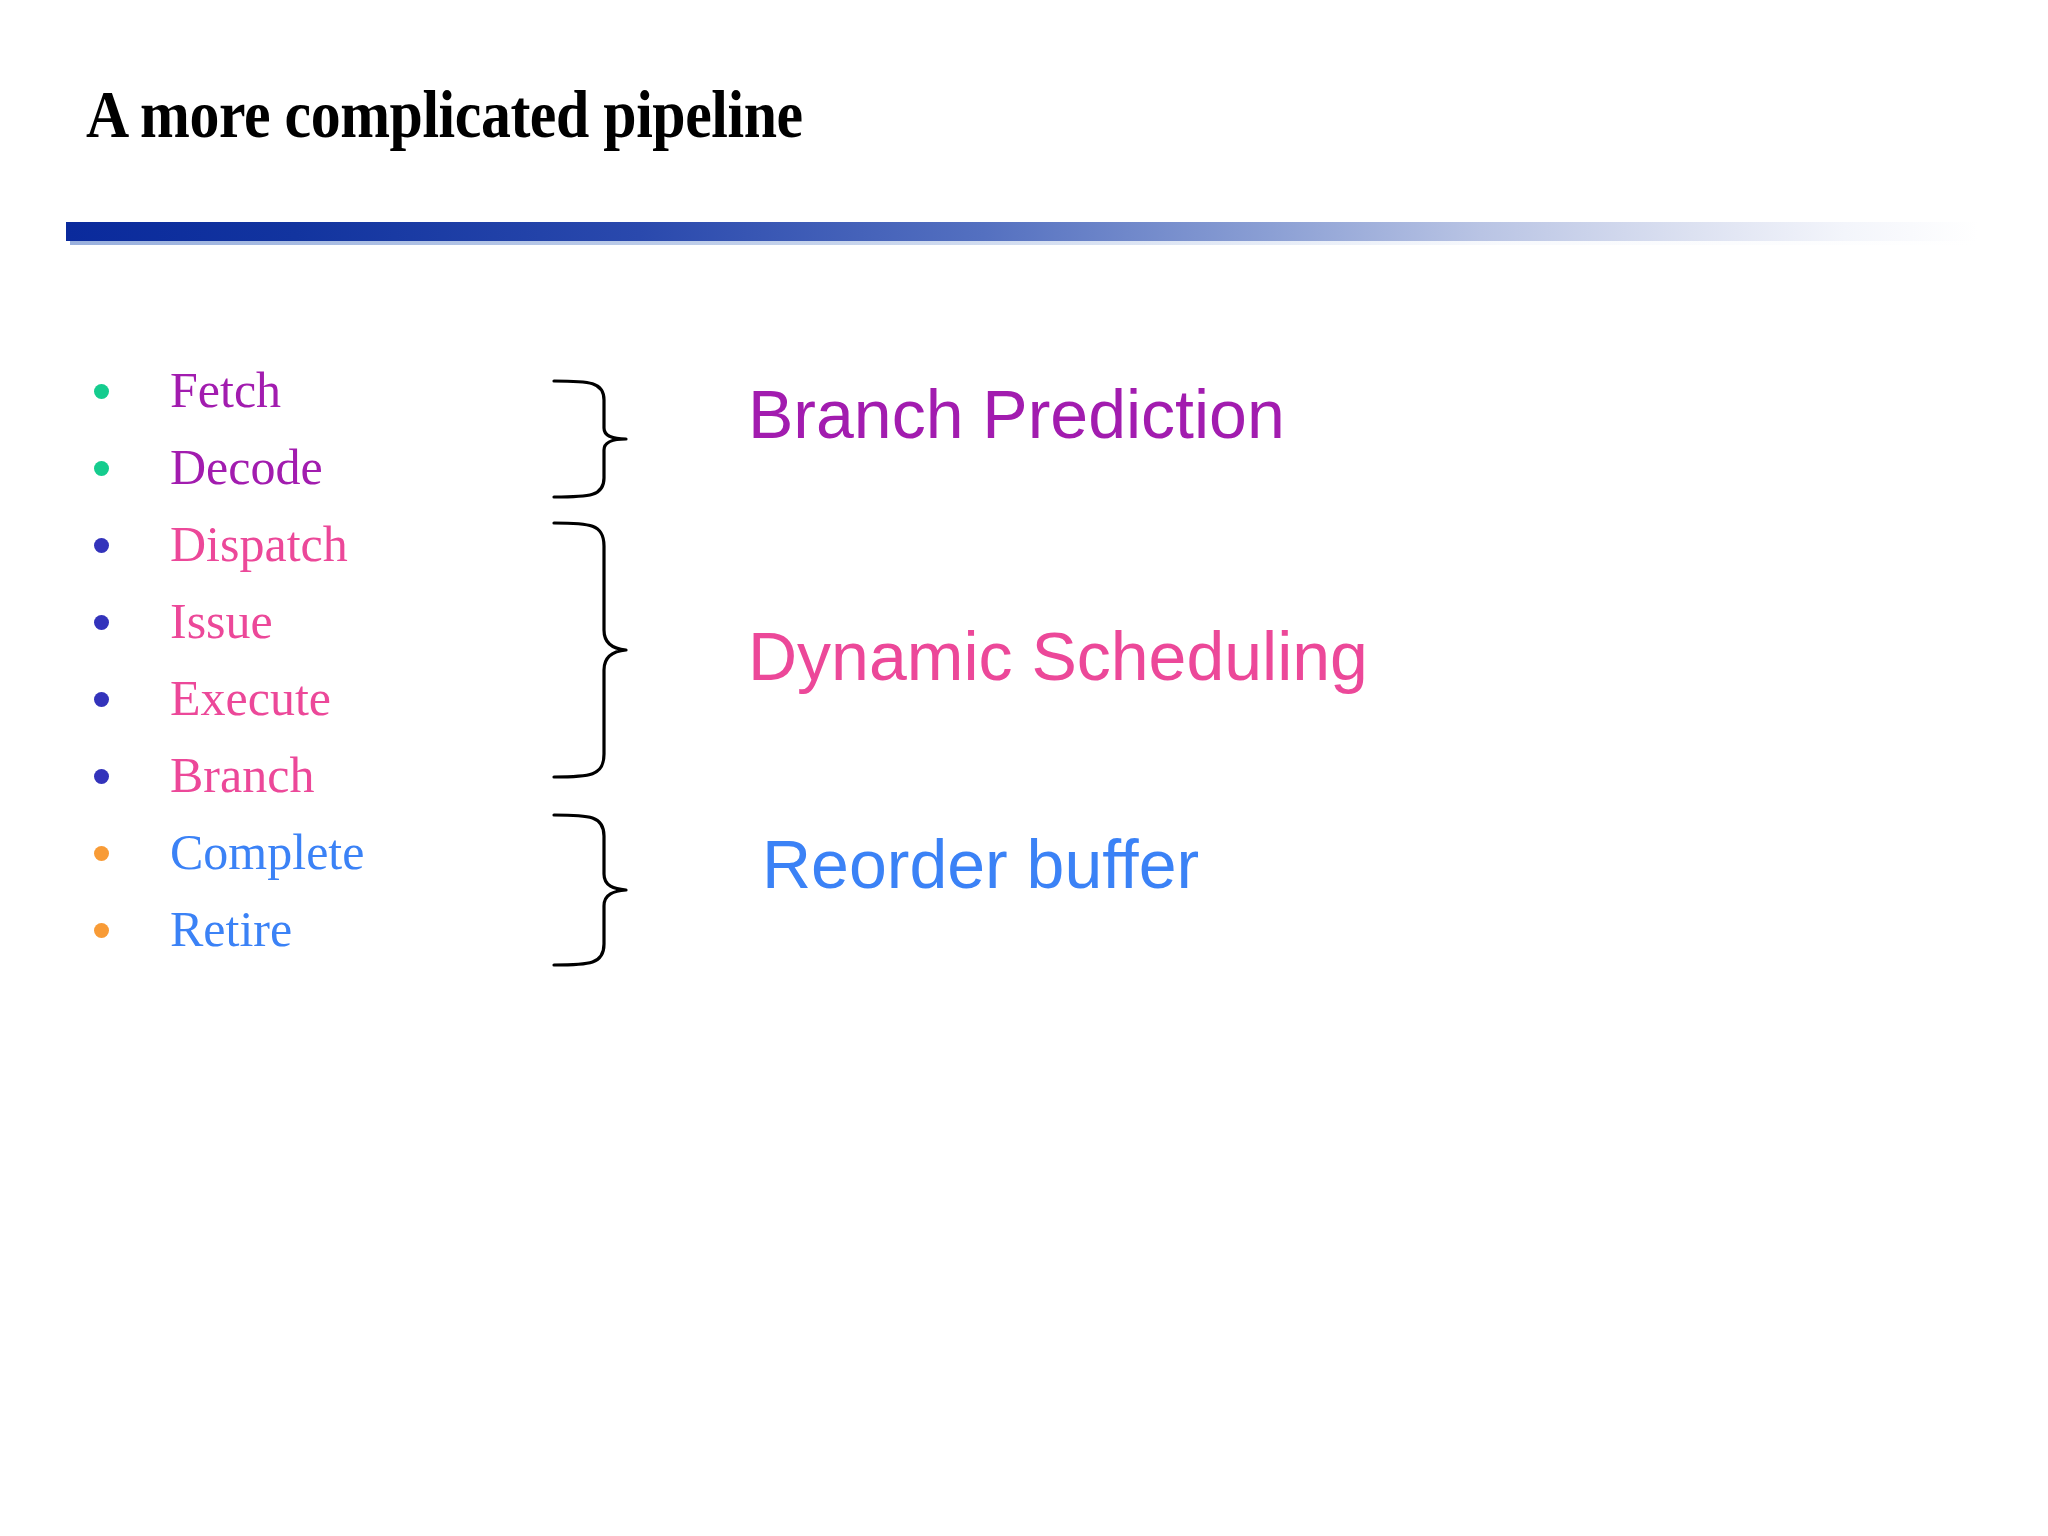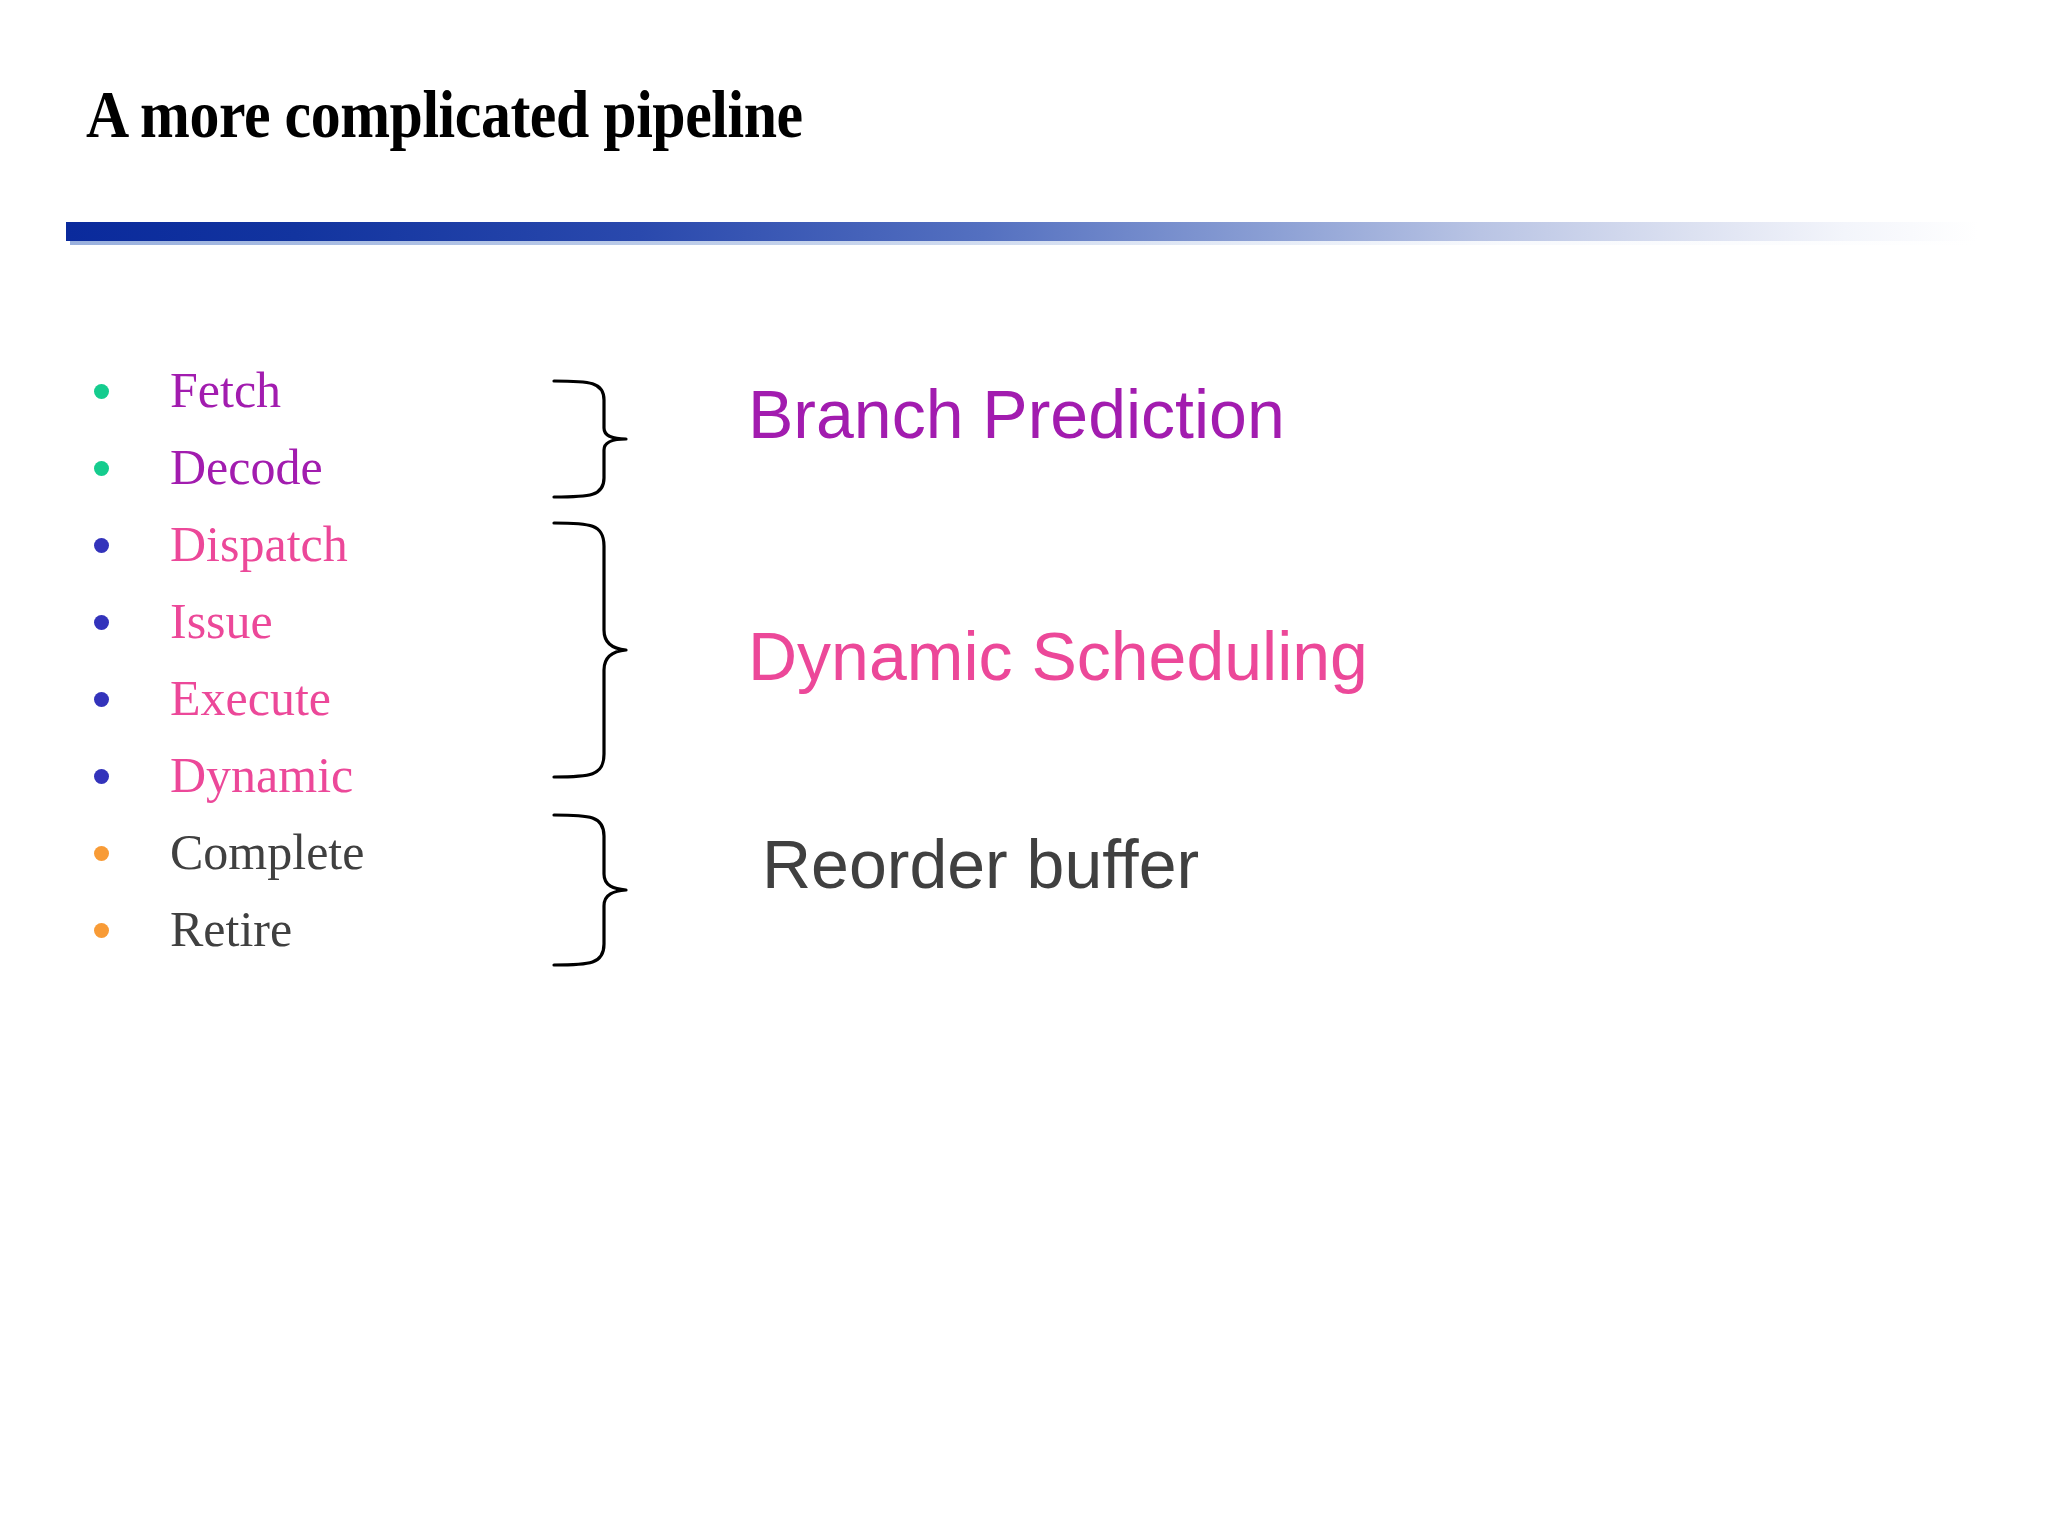--- a/index.html
+++ b/index.html
@@ -95,21 +95,21 @@
     transform: translateY(-52%);
     font-family: "Liberation Serif", "DejaVu Serif", serif;
     font-size: 50px;
     line-height: 56px;
     white-space: nowrap;
   }
 
   
   .c-green { color: #a21caf; }
   .c-blue  { color: #ec4899; }
-  .c-orange{ color: #404040; }
+  .c-orange{ color: #3b82f6; }
   .bg-green { background: #15cc8e; }
   .bg-blue  { background: #3333bb; }
   .bg-orange{ background: #f89b36; }
 
   
   .brace {
     position: absolute;
     overflow: visible;
   }
   .brace svg { display: block; overflow: visible; }
@@ -159,21 +159,21 @@
       <span class="bullet-label c-blue">Issue</span>
     </div>
 
     <div class="bullet-row">
       <span class="bullet-dot bg-blue"></span>
       <span class="bullet-label c-blue">Execute</span>
     </div>
 
     <div class="bullet-row">
       <span class="bullet-dot bg-blue"></span>
-      <span class="bullet-label c-blue">Dynamic</span>
+      <span class="bullet-label c-blue">Branch</span>
     </div>
 
     <div class="bullet-row">
       <span class="bullet-dot bg-orange"></span>
       <span class="bullet-label c-orange">Complete</span>
     </div>
 
     <div class="bullet-row">
       <span class="bullet-dot bg-orange"></span>
       <span class="bullet-label c-orange">Retire</span>

